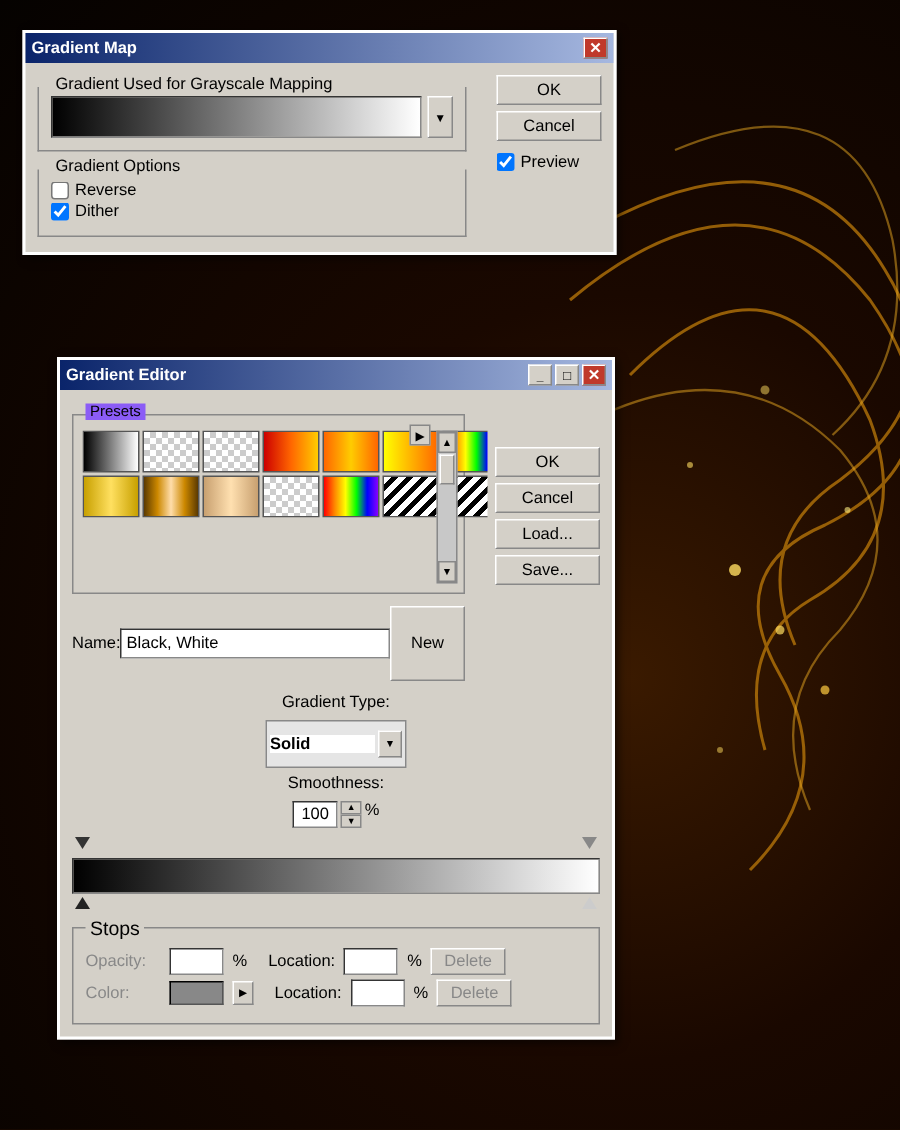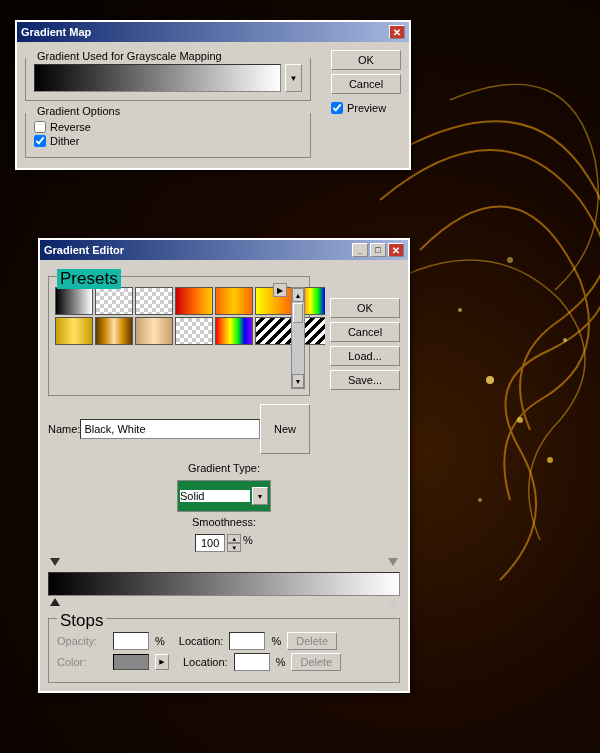--- a/index.html
+++ b/index.html
@@ -193,23 +193,23 @@
       padding: 6px;
       padding-top: 10px;
       background: #d4d0c8;
       min-height: 120px;
     }
 
     .presets-legend {
       position: absolute;
       top: -8px;
       left: 8px;
-      background: #14b8a6;
+      background: #8b5cf6;
       padding: 0 3px;
-      font-size: 17px;
+      font-size: 10px;
     }
 
     .presets-scroll-area {
       display: flex;
       flex-direction: column;
       gap: 2px;
       overflow: hidden;
       width: 270px;
     }
 
@@ -297,28 +297,29 @@
       display: flex;
       align-items: center;
       gap: 6px;
       margin: 4px 0;
       flex-direction: column;
     }
 
     .select-control {
       border: 1px solid #888;
       border-top-color: #888;
-      background: #15803d;
+      background: #e5e5e5;
       height: 20px;
       padding: 15px 2px;
       font-size: 11px;
       display: flex;
       align-items: center;
       gap: 2px;
       cursor: pointer;
+      font-weight: bold;
     }
 
     .select-inner {
       width: 70px;
       background: white;
     }
 
     .select-dropdown-btn {
       width: 16px;
       height: 18px;
@@ -381,21 +382,21 @@
       padding-top: 10px;
       background: #d4d0c8;
     }
 
     .stops-legend {
       position: absolute;
       top: -8px;
       left: 8px;
       background: #d4d0c8;
       padding: 0 3px;
-      font-size: 17px;
+      font-size: 13px;
     }
 
     .stops-row {
       display: flex;
       align-items: center;
       gap: 6px;
       margin: 3px 0;
     }
 
     .stops-label {

